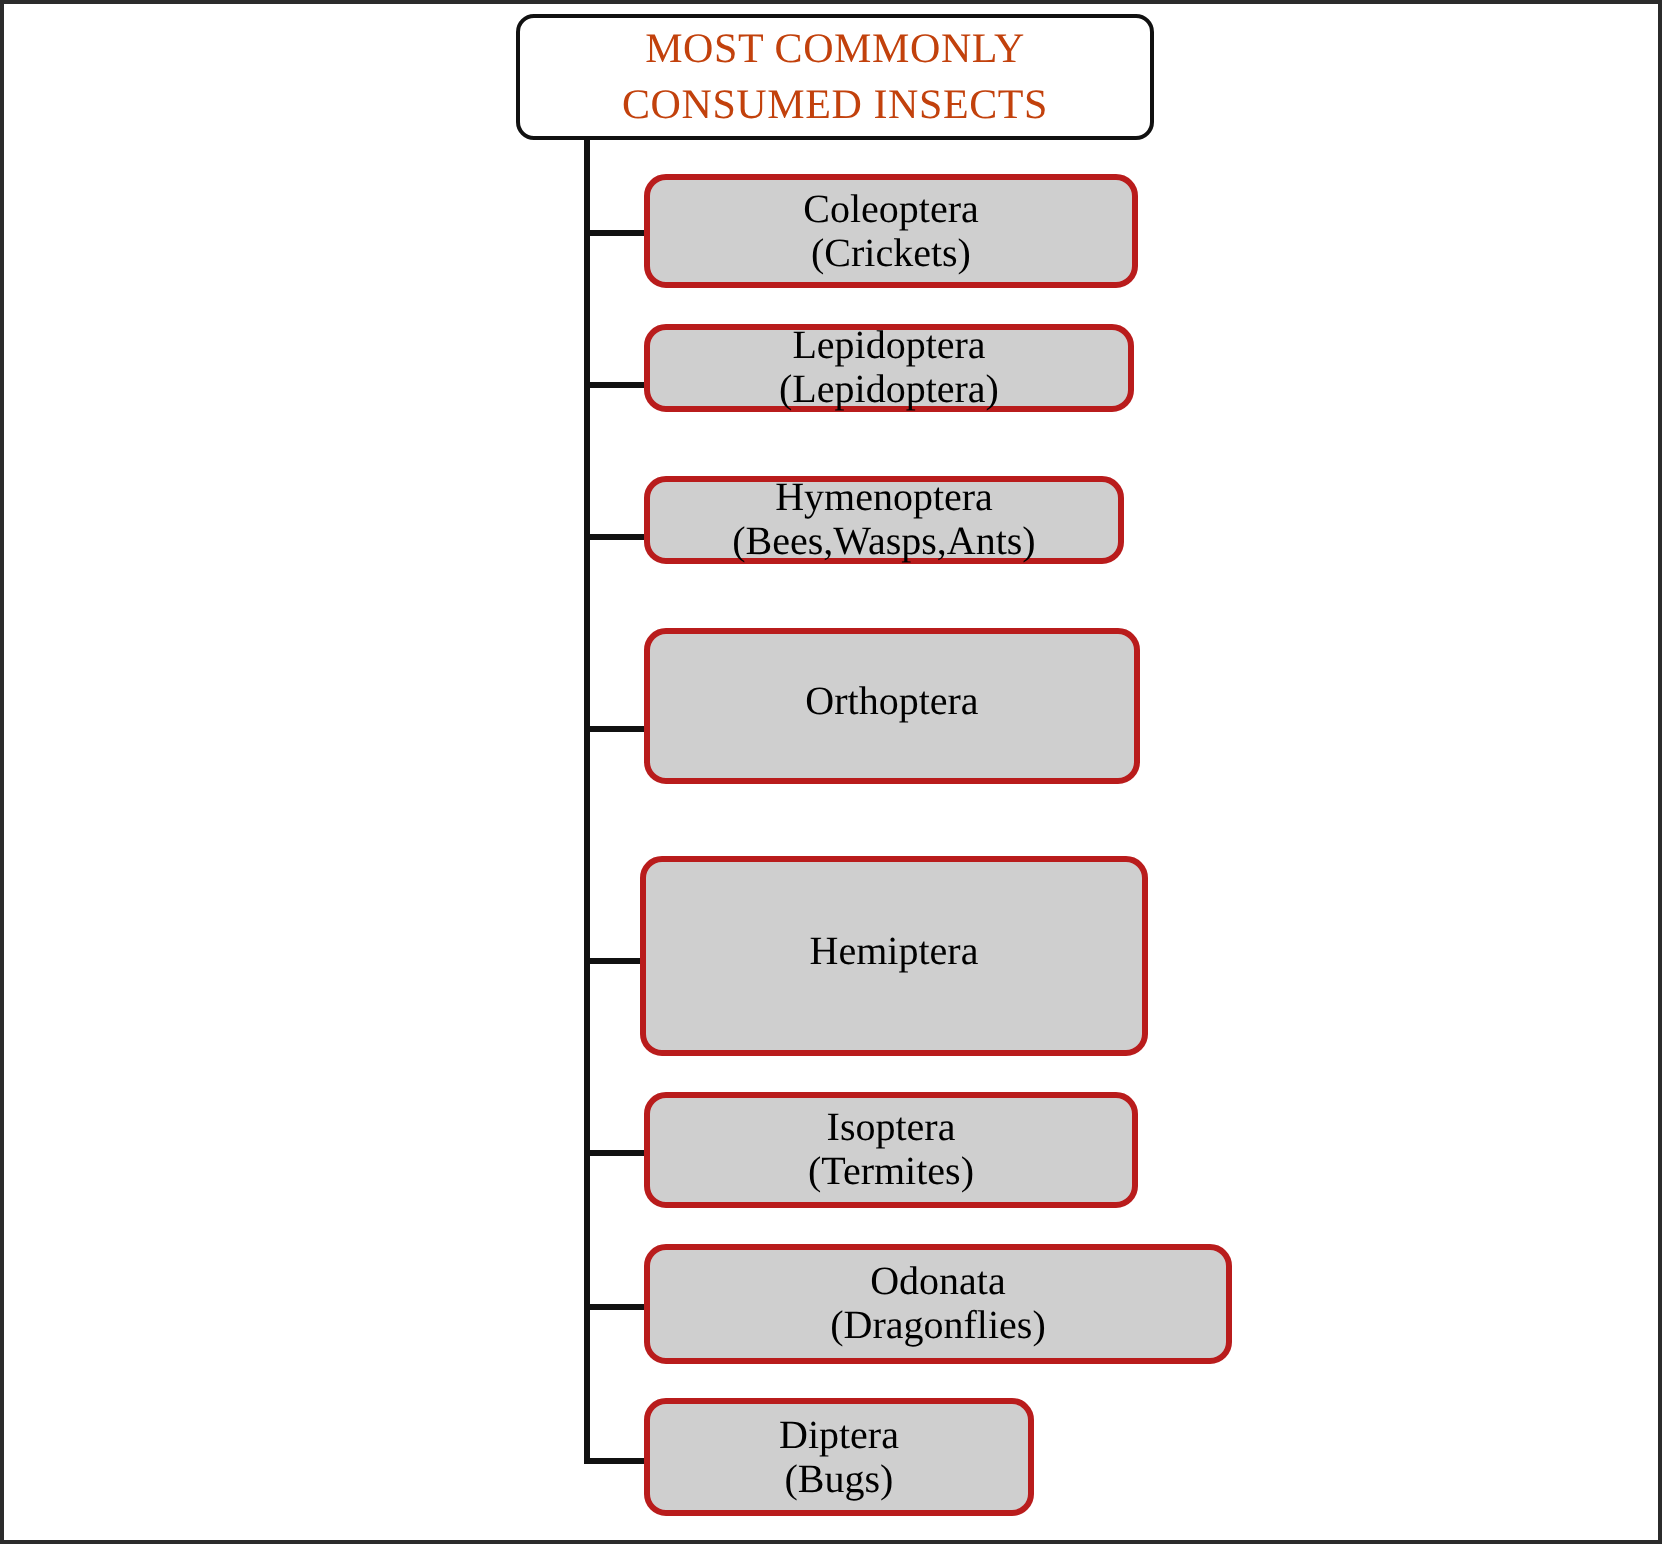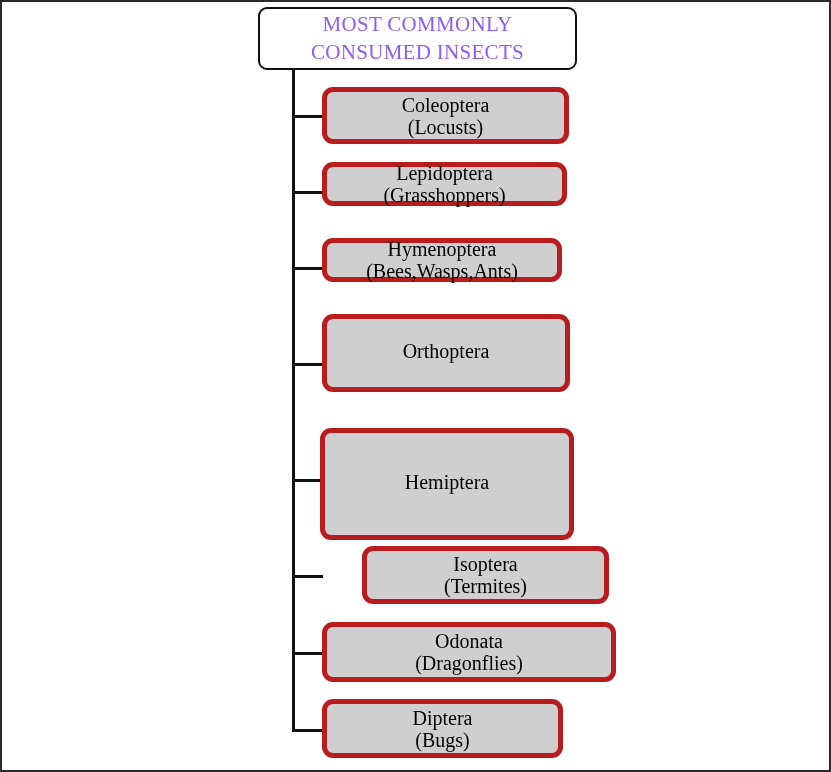--- a/index.html
+++ b/index.html
@@ -29,21 +29,21 @@
     height: 63px;
     background: #ffffff;
     border: 2px solid #111111;
     border-radius: 9px;
     box-sizing: border-box;
     display: flex;
     flex-direction: column;
     align-items: center;
     justify-content: center;
     text-align: center;
-    color: #8b5cf6;
+    color: #c2410c;
     font-size: 21px;
     line-height: 1.32;
     letter-spacing: 0.3px;
   }
   .root-line { display: block; white-space: nowrap; }
 
   
   .trunk {
     position: absolute;
     left: 290px;
@@ -57,21 +57,21 @@
     left: 290px;
     width: 31px;
     height: 3px;
     background: #111111;
   }
 
   
   .node {
     position: absolute;
     background: #cfcfcf;
-    border: 5px solid #b91c1c;
+    border: 3px solid #b91c1c;
     border-radius: 11px;
     box-sizing: border-box;
     display: flex;
     flex-direction: column;
     align-items: center;
     justify-content: center;
     text-align: center;
     color: #000000;
     font-size: 20px;
     line-height: 1.0;
@@ -105,49 +105,49 @@
   <div class="stub" style="top:189px"></div>
   <div class="stub" style="top:265px"></div>
   <div class="stub" style="top:361px"></div>
   <div class="stub" style="top:477px"></div>
   <div class="stub" style="top:573px"></div>
   <div class="stub" style="top:650px"></div>
   <div class="stub" style="top:727px"></div>
 
   <div class="node" style="left:320px; top:85px; width:247px; height:57px;">
     <span class="ord">Coleoptera</span>
-    <span class="common">(Locusts)</span>
+    <span class="common">(Crickets)</span>
   </div>
 
   <div class="node" style="left:320px; top:160px; width:245px; height:44px;">
     <span class="ord">Lepidoptera</span>
-    <span class="common">(Grasshoppers)</span>
+    <span class="common">(Lepidoptera)</span>
   </div>
 
   <div class="node" style="left:320px; top:236px; width:240px; height:44px;">
     <span class="ord">Hymenoptera</span>
     <span class="common">(Bees,Wasps,Ants)</span>
   </div>
 
   <div class="node wrap3" style="left:320px; top:312px; width:248px; height:78px;">
     <span class="ord">Orthoptera</span>
   </div>
 
-  <div class="node wrap3" style="left:318px; top:426px; width:254px; height:112px;">
+  <div class="node wrap3" style="left:318px; top:426px; width:254px; height:100px;">
     <span class="ord">Hemiptera</span>
   </div>
 
-  <div class="node" style="left:320px; top:544px; width:247px; height:58px;margin-left:40px;">
+  <div class="node" style="left:320px; top:544px; width:247px; height:58px;">
     <span class="ord">Isoptera</span>
     <span class="common">(Termites)</span>
   </div>
 
   <div class="node" style="left:320px; top:620px; width:294px; height:60px;">
     <span class="ord">Odonata</span>
     <span class="common">(Dragonflies)</span>
   </div>
 
-  <div class="node" style="left:320px; top:697px; width:241px; height:59px;">
+  <div class="node" style="left:320px; top:697px; width:195px; height:59px;">
     <span class="ord">Diptera</span>
     <span class="common">(Bugs)</span>
   </div>
 
 </div>
 
 </body></html>

